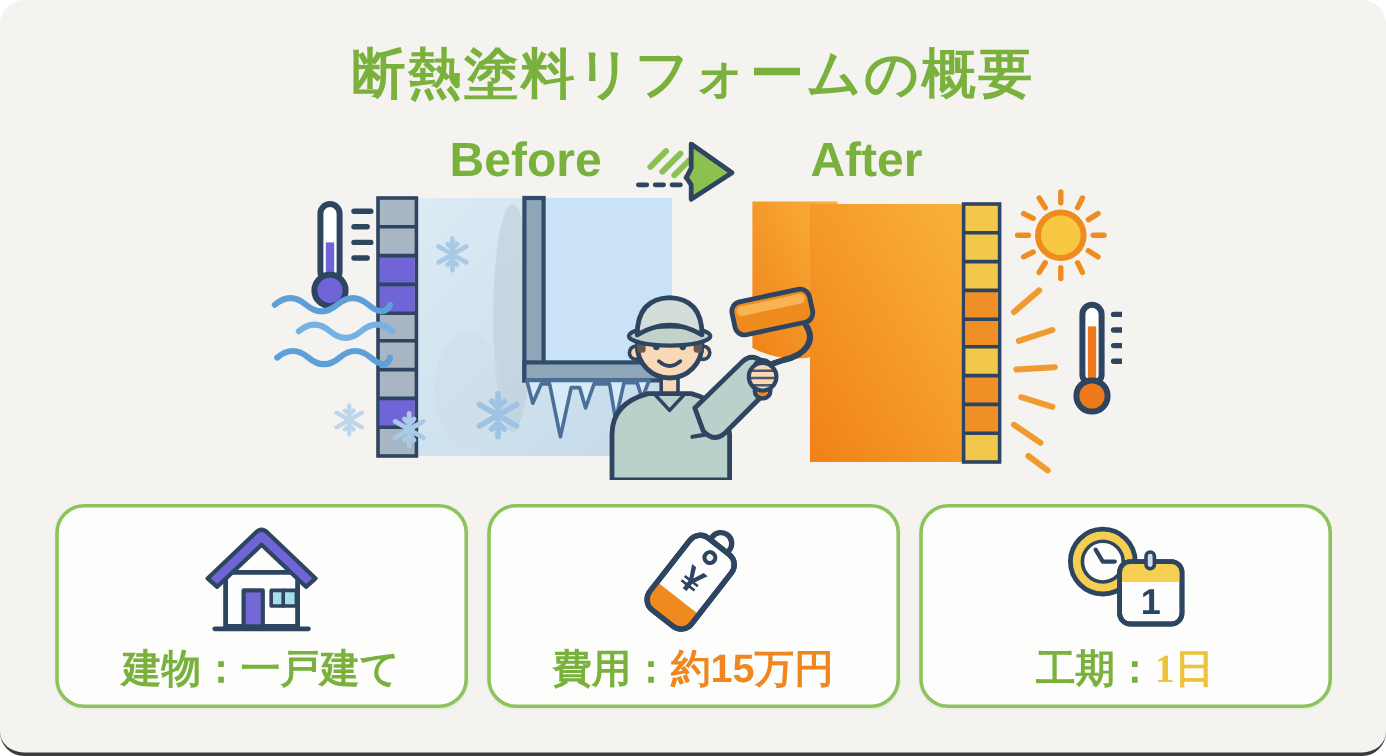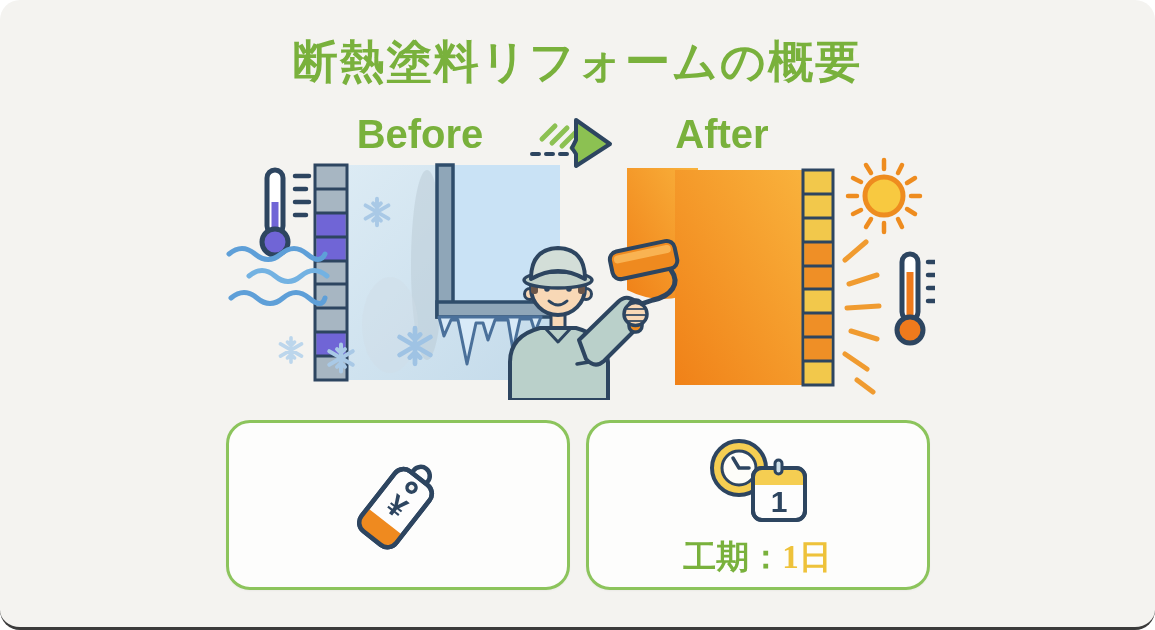--- a/index.html
+++ b/index.html
@@ -11,21 +11,21 @@
     border-bottom:3px solid #3b3b3b;
   }
   .title{
     position:absolute;top:32px;left:0;width:100%;text-align:center;
     font-size:45px;font-weight:bold;color:var(--green,#79b13c);letter-spacing:2px;
   }
   .ba-label{
     position:absolute;top:112px;width:220px;text-align:center;
     font-size:40px;font-weight:bold;color:var(--green,#79b13c);
   }
-  .ba-before{left:310px;}
+  .ba-before{left:328px;}
   .ba-after{left:612px;}
   .arrow-svg{position:absolute;left:528px;top:118px;}
   .illustration{position:absolute;left:225px;top:150px;}
   .cards{
     position:absolute;top:420px;left:0;width:100%;
     display:flex;justify-content:center;gap:16px;
   }
   .card{
     width:344px;height:170px;box-sizing:border-box;
     background:#fdfdfc;border:3.5px solid var(--green-light,#8cc45c);border-radius:24px;
@@ -211,33 +211,53 @@
         <line x1="703" y1="112" x2="716" y2="112"></line>
         <line x1="703" y1="125" x2="713" y2="125"></line>
         <line x1="703" y1="138" x2="716" y2="138"></line>
         <line x1="703" y1="151" x2="713" y2="151"></line>
       </g>
     </g>
   </svg>
 
   <div class="cards">
 
+    <div class="card">
+      <div class="card-icon">
+        <svg width="120" height="100" viewBox="0 0 110 100">
+          <g stroke-linejoin="round" stroke-linecap="round">
+            <line x1="16" y1="92" x2="94" y2="92" stroke="#2d4560" stroke-width="4"></line>
+            <rect x="25" y="45" width="60" height="45" fill="#fdfdfd" stroke="#2d4560" stroke-width="4"></rect>
+            <path d="M10,50 L50,12 Q55,7 60,12 L100,50 L92,57 L55,22 L18,57 Z" fill="#7065d6" stroke="#2d4560" stroke-width="3.5"></path>
+            <rect x="40" y="60" width="16" height="30" fill="#7468d6" stroke="#2d4560" stroke-width="3.5"></rect>
+            <rect x="63" y="60" width="21" height="13" fill="#a5dde9" stroke="#2d4560" stroke-width="3"></rect>
+            <line x1="73" y1="60" x2="73" y2="73" stroke="#2d4560" stroke-width="3"></line>
+          </g>
+        </svg>
+      </div>
+      <div class="card-label">
+        <span>建物：</span><span style="color: rgb(121, 177, 60);">一戸建て</span>
+      </div>
+    </div>
 
     <div class="card">
       <div class="card-icon">
         <svg width="120" height="100" viewBox="0 0 110 100">
           <g transform="rotate(38 55 50)" stroke-linejoin="round">
             <circle cx="55" cy="13" r="9" fill="none" stroke="#2d4560" stroke-width="4.5"></circle>
             <rect x="33" y="16" width="44" height="76" rx="11" fill="#fdfdfd" stroke="#2d4560" stroke-width="4.5"></rect>
             <path d="M33,71 h44 v10 q0,11 -11,11 h-22 q-11,0 -11,-11 z" fill="#ef8a1f"></path>
             <rect x="33" y="16" width="44" height="76" rx="11" fill="none" stroke="#2d4560" stroke-width="4.5"></rect>
             <circle cx="55" cy="28" r="4.5" fill="#f4f3f0" stroke="#2d4560" stroke-width="3.5"></circle>
             <text x="55" y="62" text-anchor="middle" font-size="30" font-weight="bold" fill="#2d4560">¥</text>
           </g>
         </svg>
+      </div>
+      <div class="card-label">
+        <span>費用：</span><span style="color: rgb(240, 134, 31);">約15万円</span>
       </div>
     </div>
 
     <div class="card">
       <div class="card-icon">
         <svg width="120" height="100" viewBox="0 0 110 100">
           <g stroke-linejoin="round" stroke-linecap="round">
             <circle cx="36" cy="36" r="27" fill="#f5ce52" stroke="#2d4560" stroke-width="4"></circle>
             <circle cx="36" cy="36" r="17" fill="#fdfdf9" stroke="#2d4560" stroke-width="3"></circle>
             <path d="M36,36 L30,26 M36,36 L46,36" fill="none" stroke="#2d4560" stroke-width="3.5"></path>

